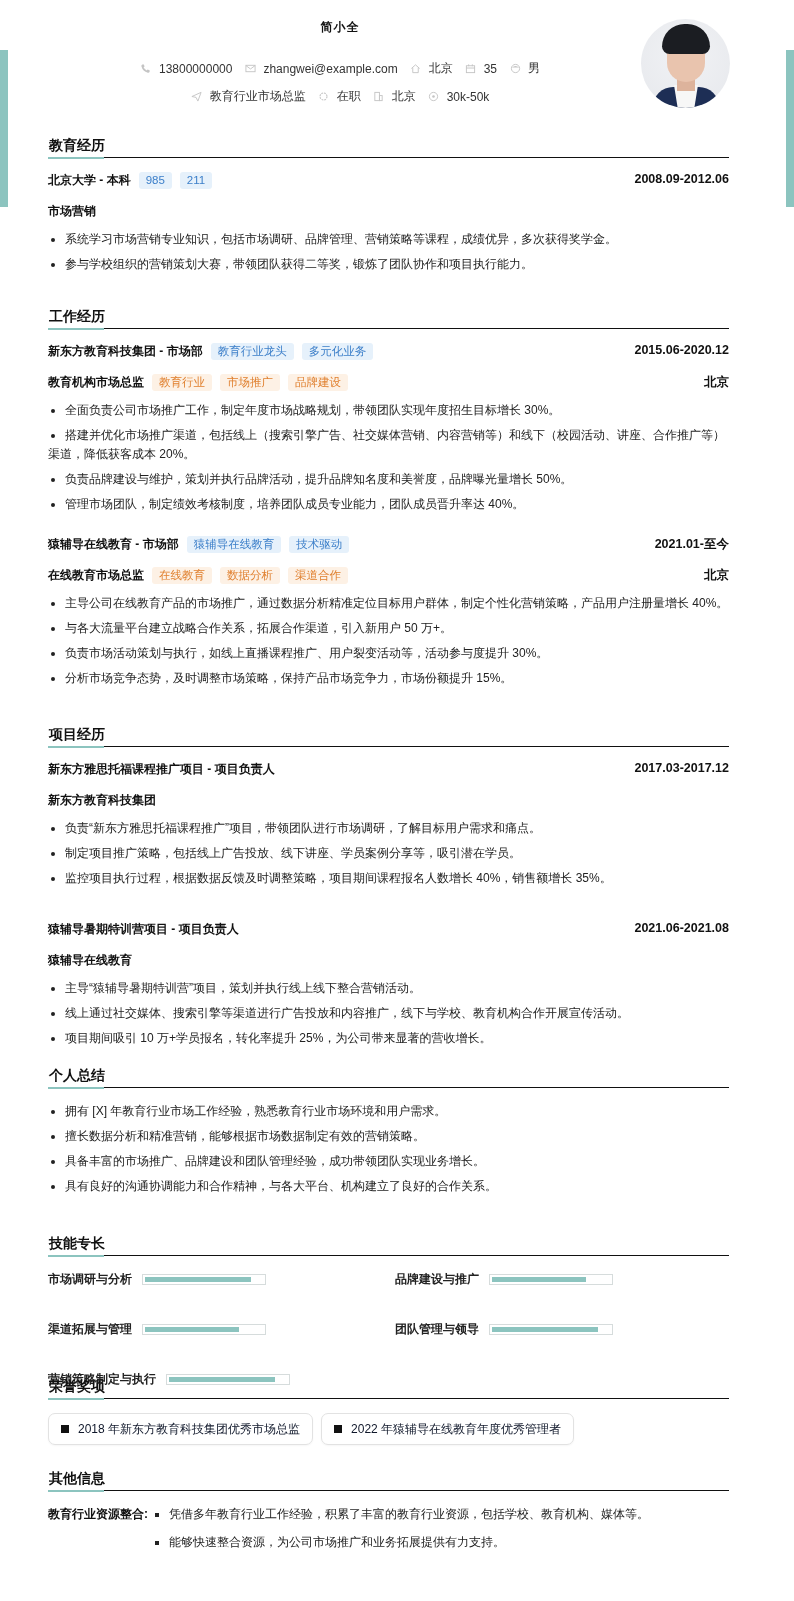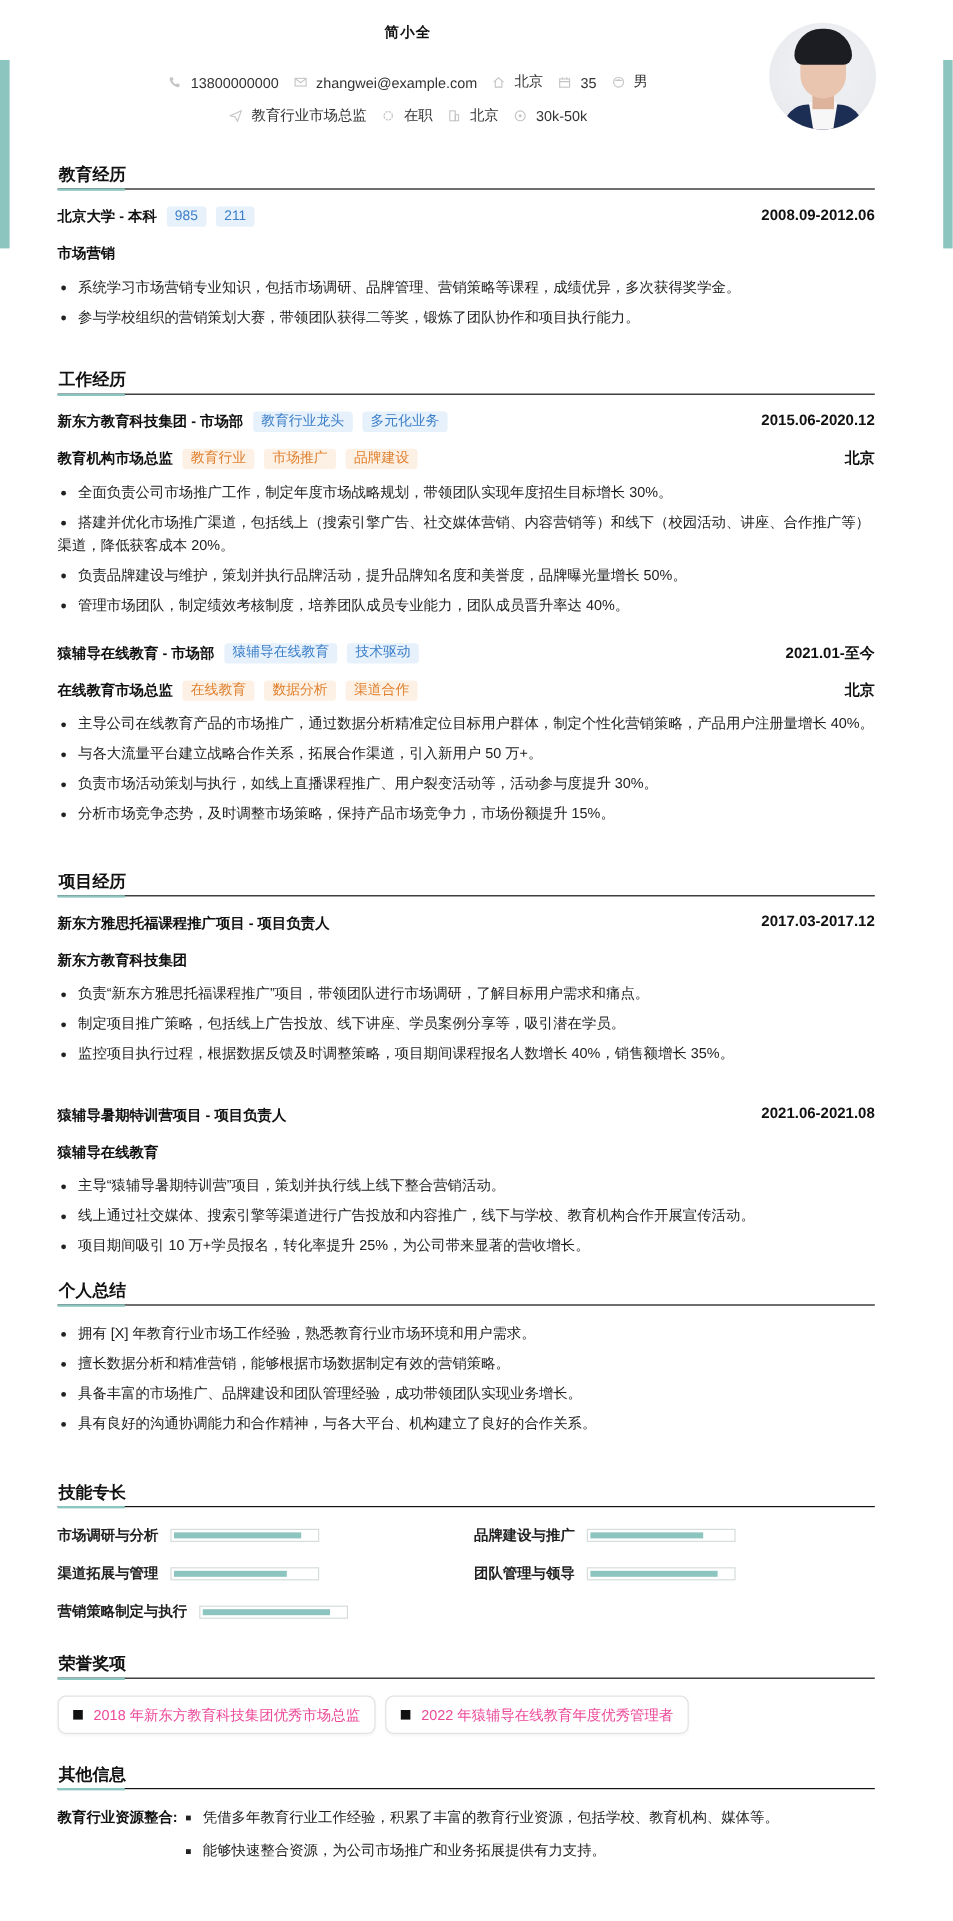--- a/index.html
+++ b/index.html
@@ -39,28 +39,28 @@
   .sub-title { display: flex; align-items: center; font-size: 12px; font-weight: bold; color: #111; }
 
   .tag { display: inline-block; font-size: 11.5px; padding: 1px 7px; margin-left: 8px; border-radius: 3px; font-weight: normal; line-height: 15px; }
   .tag.blue { background: #e6f1fb; color: #3c7fc9; }
   .tag.orange { background: #fdf1e5; color: #e0802f; }
 
   ul.bullets { list-style: none; margin-top: 8px; }
   ul.bullets li { position: relative; padding-left: 17px; font-size: 12px; line-height: 19px; color: #222; margin-bottom: 6px; }
   ul.bullets li::before { content: ""; position: absolute; left: 3px; top: 8px; width: 4px; height: 4px; border-radius: 50%; background: #222; }
 
-  .skills { display: grid; grid-template-columns: 347px 300px; row-gap: 14px; margin-top: 14px; }
+  .skills { display: grid; grid-template-columns: 347px 300px; row-gap: 32px; margin-top: 14px; }
   .skill { display: flex; align-items: center; height: 18px; }
   .skill-label { font-size: 12px; font-weight: bold; color: #222; margin-right: 10px; white-space: nowrap; }
   .skill-track { width: 124px; height: 11px; border: 1px solid #d6dcdc; background: #fff; padding: 2px; position: relative; }
   .skill-fill { height: 100%; background: #8cc4bf; }
 
   .honors { display: flex; gap: 8px; margin-top: 2px; }
-  .honor { display: flex; align-items: center; border: 1px solid #e2e2e2; border-radius: 7px; padding: 0 12px; height: 32px; font-size: 12px; color: #ec4899; box-shadow: 0 1px 2px rgba(0,0,0,0.04); }
+  .honor { display: flex; align-items: center; border: 1px solid #e2e2e2; border-radius: 7px; padding: 0 12px; height: 32px; font-size: 12px; color: #0f172a; box-shadow: 0 1px 2px rgba(0,0,0,0.04); }
   .honor-sq { width: 8px; height: 8px; background: #111; margin-right: 9px; }
 
   .other-row { display: flex; font-size: 12px; line-height: 19px; }
   .other-label { font-weight: bold; color: #111; width: 104px; white-space: nowrap; }
   .other-list { list-style: none; flex: 1; }
   .other-list li { position: relative; padding-left: 17px; margin-bottom: 9px; color: #222; }
   .other-list li::before { content: ""; position: absolute; left: 3px; top: 8px; width: 4px; height: 4px; background: #222; }
 </style>
 </head>
 <body>

